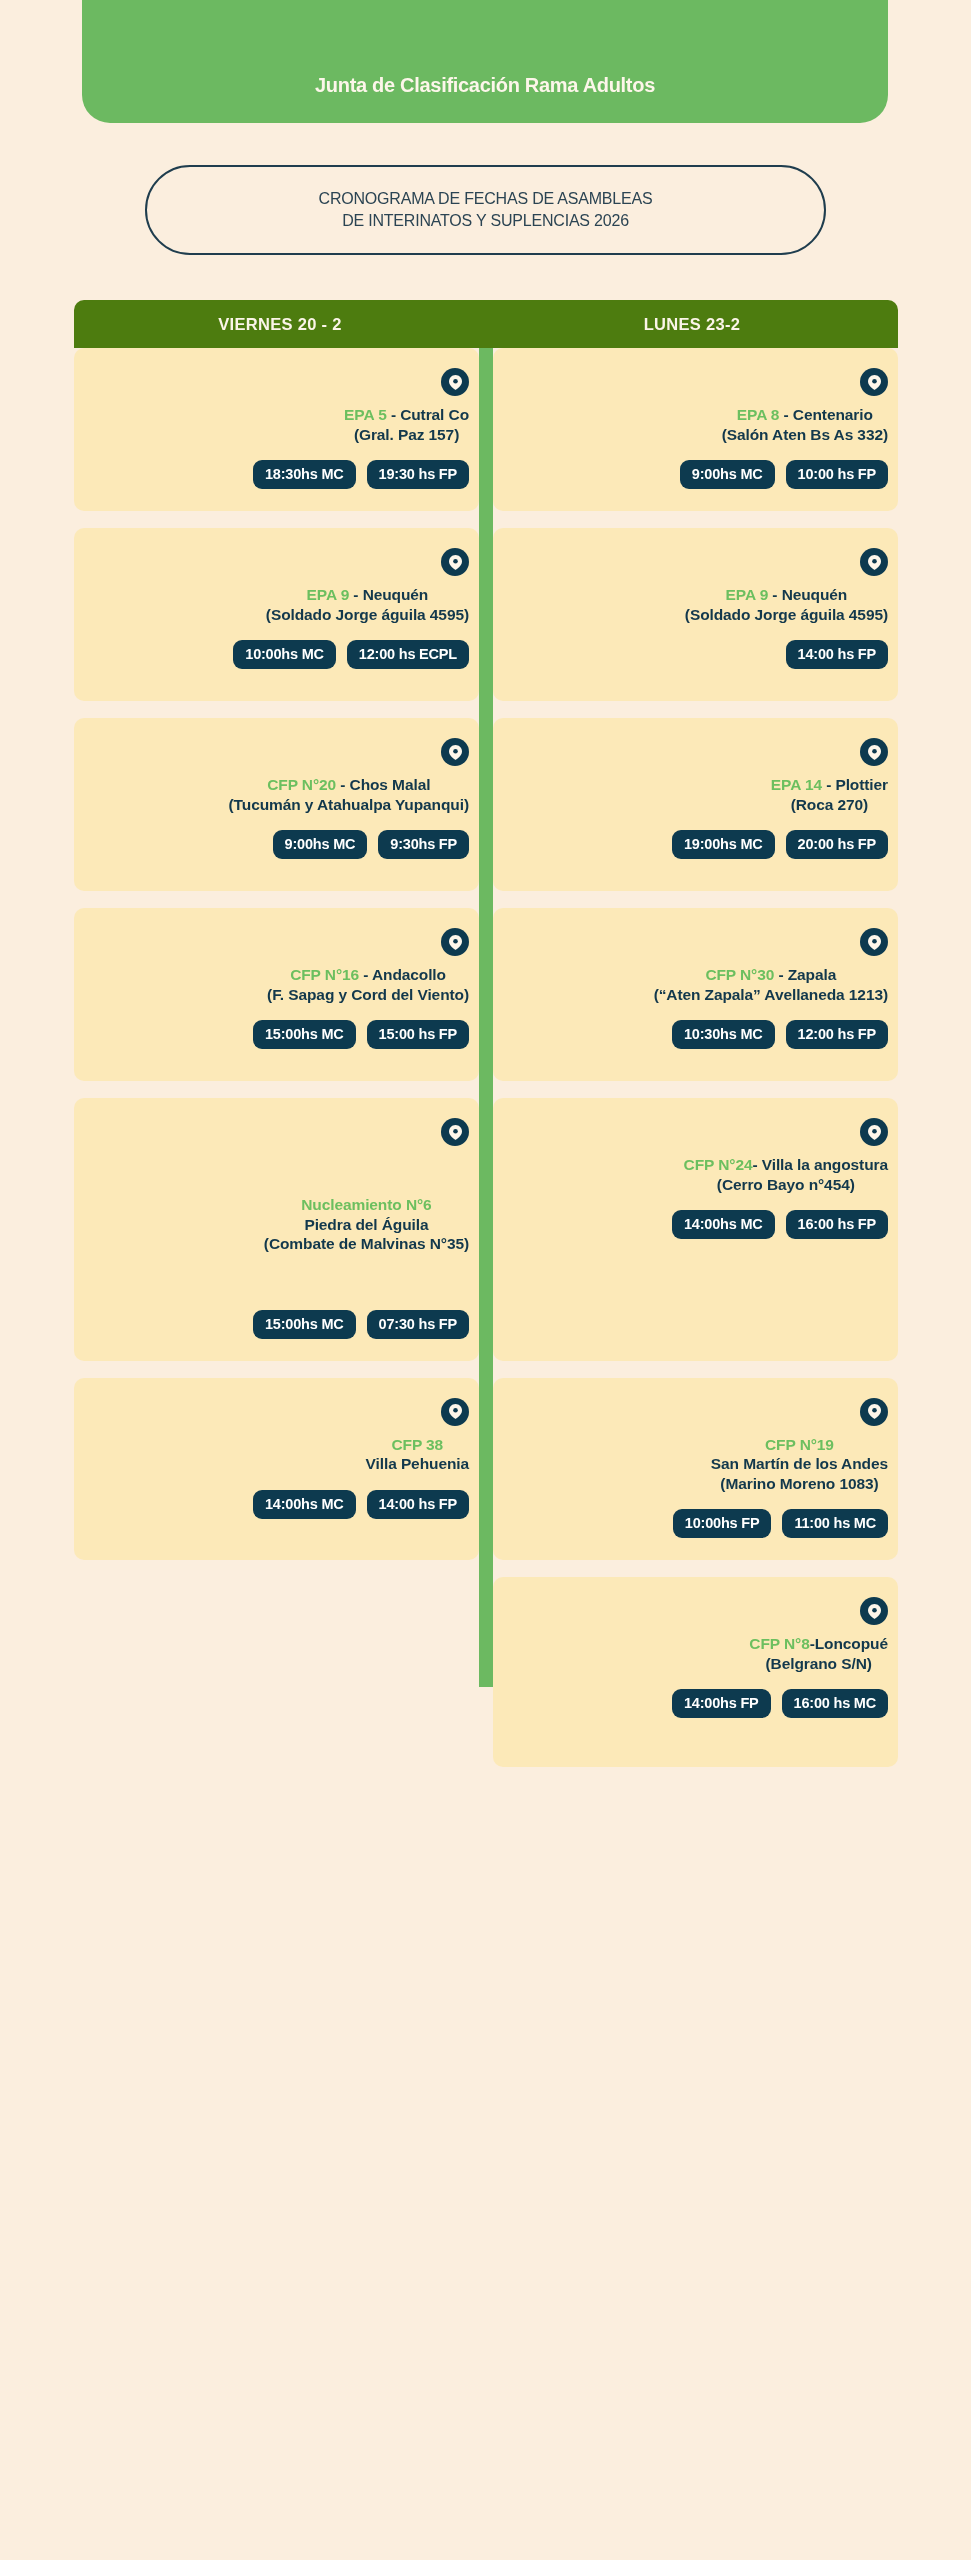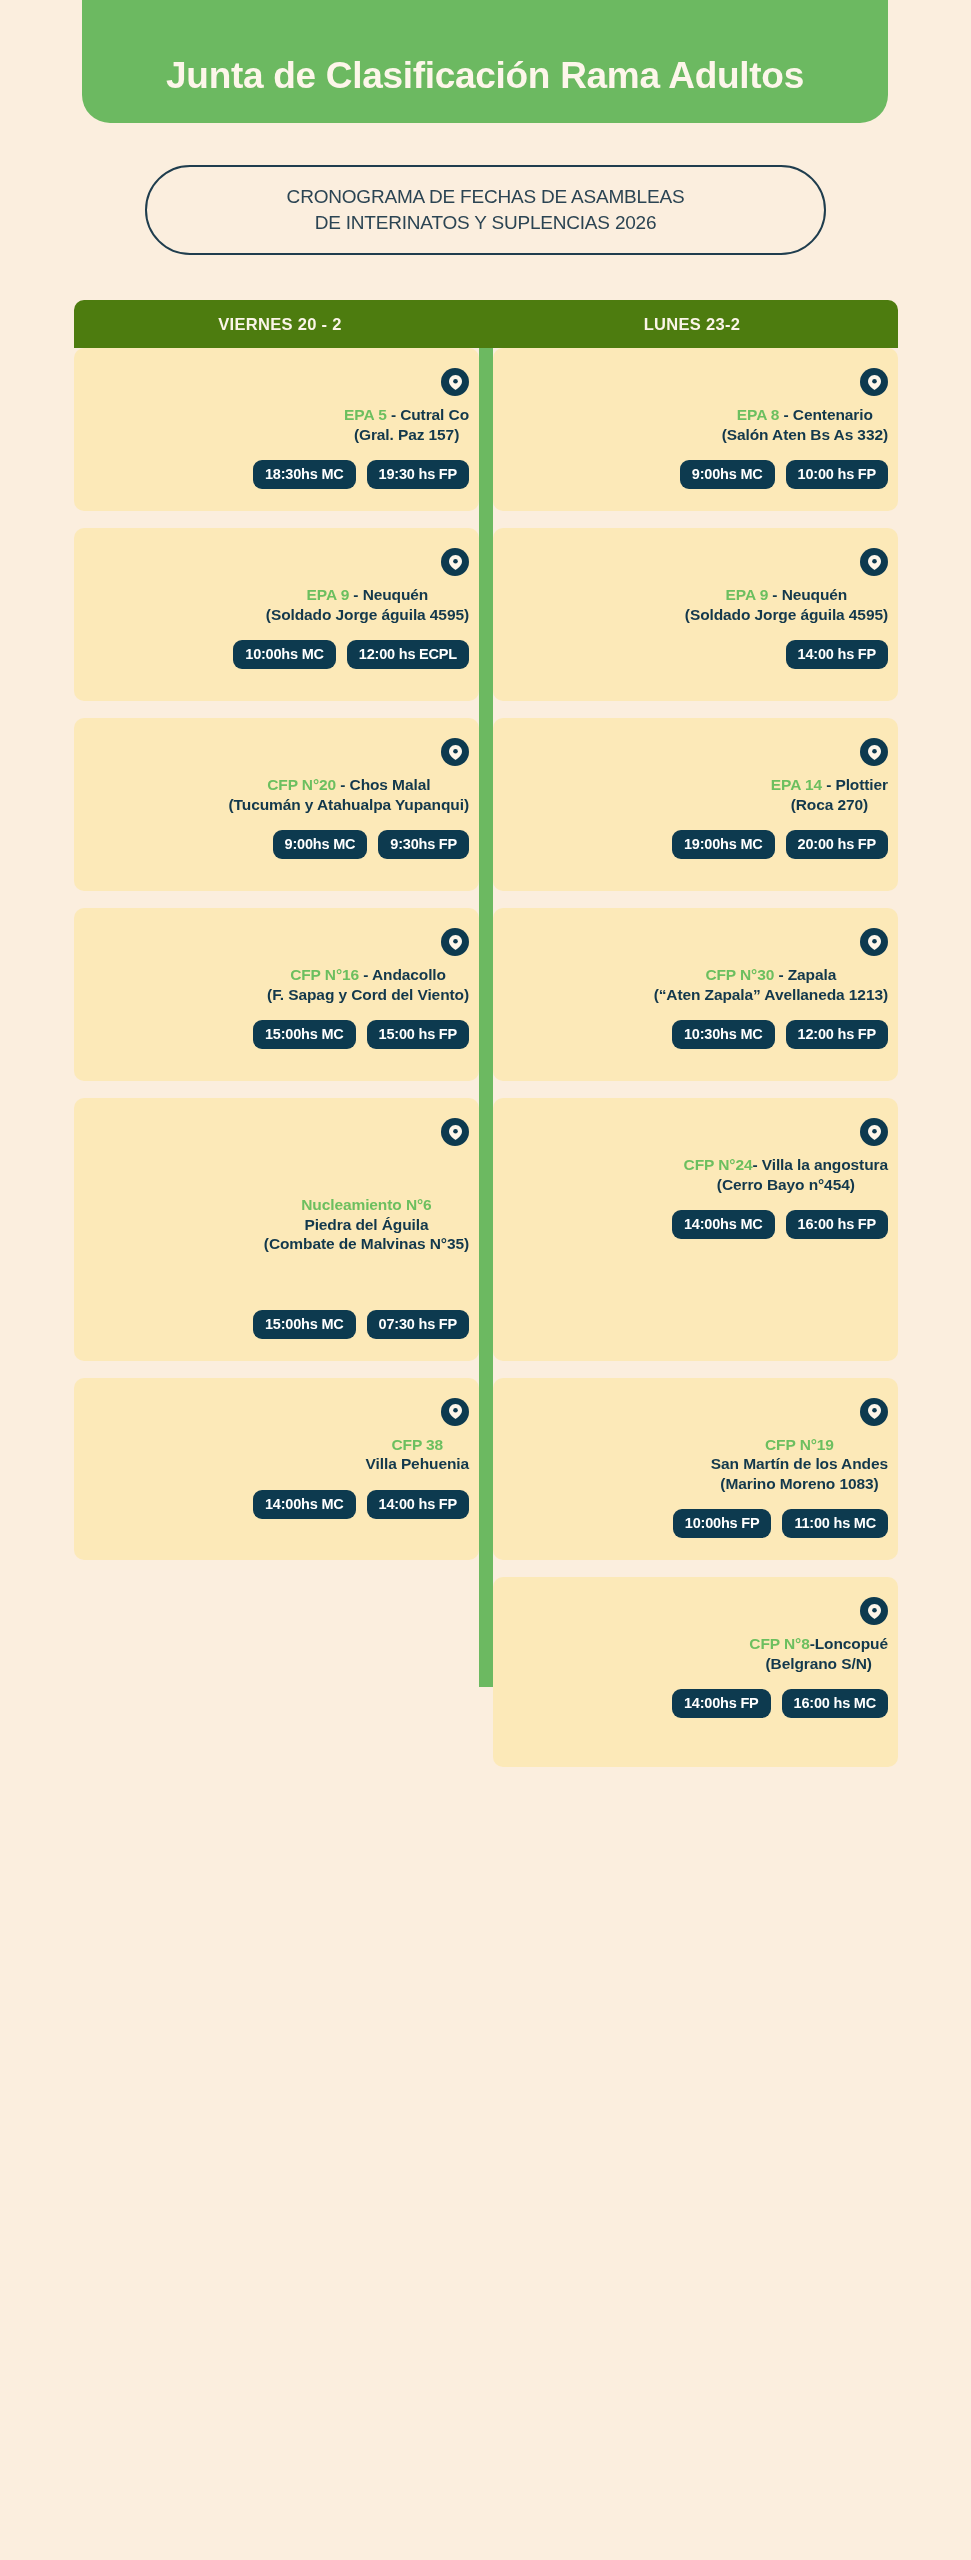--- a/index.html
+++ b/index.html
@@ -28,21 +28,21 @@
     height: 155px;
     background: #6cb961;
     border-radius: 0 0 28px 28px;
     display: flex;
     align-items: flex-end;
     justify-content: center;
     padding-bottom: 26px;
   }
   .title-banner-text {
     color: #fdf6ea;
-    font-size: 37px;
+    font-size: 20px;
     font-weight: bold;
     letter-spacing: -0.3px;
     text-align: center;
   }
 
   
   .subtitle-pill {
     position: absolute;
     left: 145px;
     top: 165px;
@@ -50,21 +50,21 @@
     height: 90px;
     border: 2px solid #1f3d4e;
     border-radius: 45px;
     display: flex;
     align-items: center;
     justify-content: center;
     background: transparent;
   }
   .subtitle-text {
     color: #2b4453;
-    font-size: 19px;
+    font-size: 16px;
     line-height: 1.35;
     text-align: center;
     letter-spacing: -0.2px;
     font-weight: normal;
   }
   .subtitle-text .l2 { display: block; }
 
   
   .grid {
     position: absolute;

